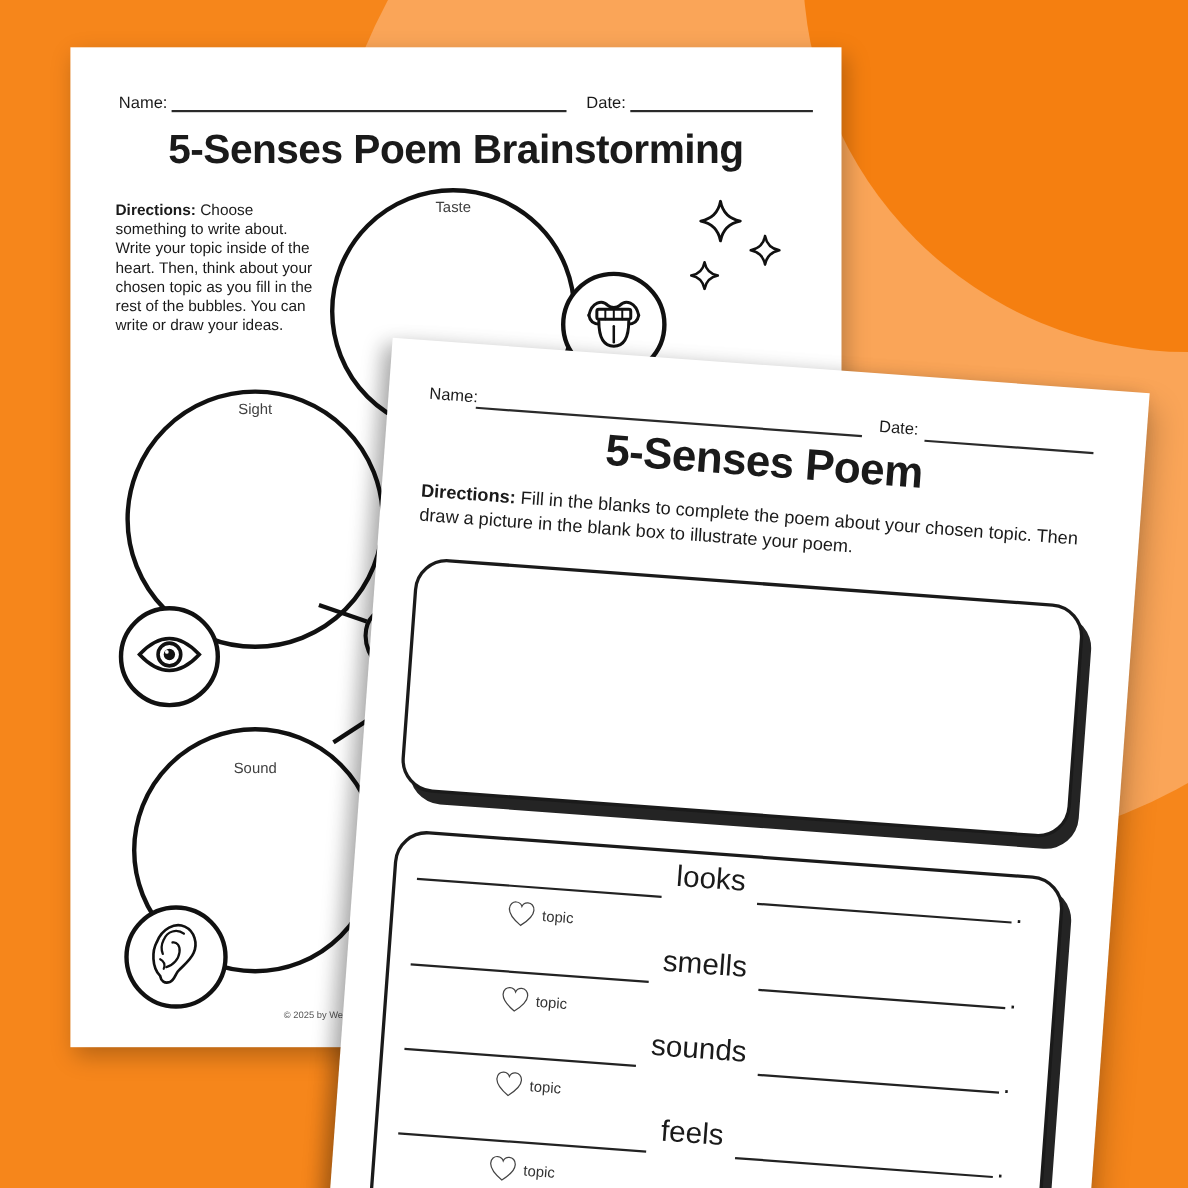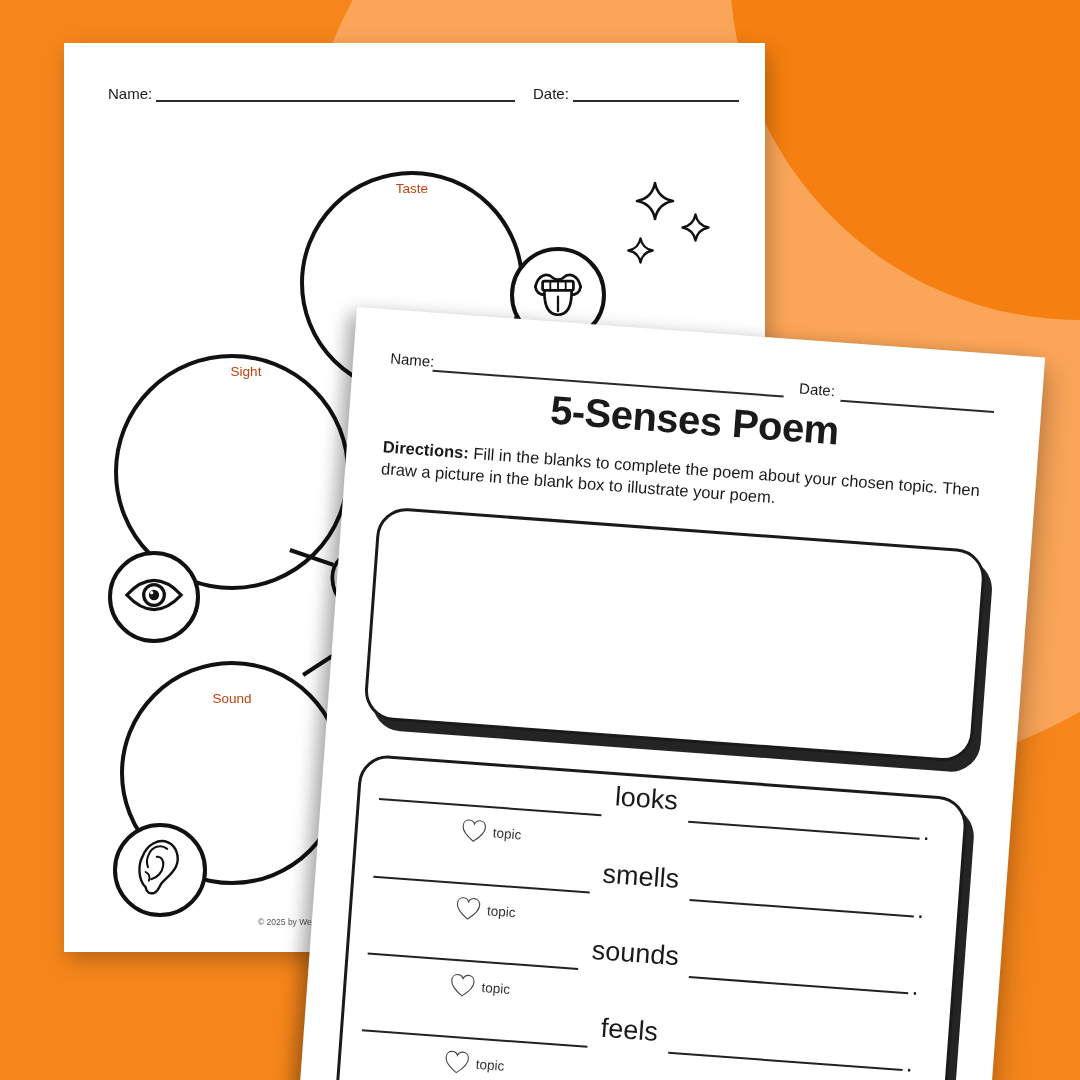--- a/index.html
+++ b/index.html
@@ -33,21 +33,21 @@
   .page-back .w-title{top:72px;font-size:37px;}
   .page-front .w-title{top:66px;font-size:40px;}
 
   .directions{position:absolute;font-size:14px;line-height:17.5px;}
   .directions b{font-weight:700;}
   .page-back .directions{left:41px;top:139px;width:186px;}
   .page-front .directions{left:36px;top:126px;width:632px;font-size:16.5px;line-height:22px;}
 
   
   .bubble{position:absolute;border:4px solid #111;border-radius:50%;background:#fff;box-sizing:border-box;}
-  .bubble-label{position:absolute;text-align:center;font-size:13.5px;color:#c2410c;}
+  .bubble-label{position:absolute;text-align:center;font-size:13.5px;color:#404040;}
   .icon-circle{position:absolute;border:4px solid #111;border-radius:50%;background:#fff;box-sizing:border-box;
                display:flex;align-items:center;justify-content:center;}
   .connector{position:absolute;height:3.5px;background:#111;transform-origin:left center;}
   .sparkle{position:absolute;}
   .copyright{position:absolute;left:194px;top:874px;font-size:8.5px;color:#555;white-space:nowrap;}
 
   
   .big-box{position:absolute;background:#fff;border:3.5px solid #1a1a1a;border-radius:30px;
            box-sizing:border-box;box-shadow:8px 10px 0 #242424;}
   .draw-box{left:36px;top:197px;width:610px;height:213px;}
@@ -69,21 +69,25 @@
 <div class="bg-shape bg-light"></div>
 <div class="bg-shape bg-dark"></div>
 
 <div class="page page-back">
 
   <span class="hdr-label" style="left:44px;top:42px;">Name:</span>
   <div class="hdr-line" style="left:92px;top:57px;width:359px;"></div>
   <span class="hdr-label" style="left:469px;top:42px;">Date:</span>
   <div class="hdr-line" style="left:509px;top:57px;width:166px;"></div>
 
-
+  <div class="w-title">5-Senses Poem Brainstorming</div>
+
+  <div class="directions">
+    <b>Directions:</b><span> Choose something to write about. Write your topic inside of the heart. Then, think about your chosen topic as you fill in the rest of the bubbles. You can write or draw your ideas.</span>
+  </div>
 
   <div class="bubble" style="left:236px;top:128px;width:224px;height:224px;"></div>
   <div class="bubble-label" style="left:236px;top:138px;width:224px;">Taste</div>
   <div class="icon-circle" style="left:446px;top:204px;width:96px;height:96px;">
     <span>
       <svg width="58" height="58" viewBox="0 0 64 64" fill="none" stroke="#111" stroke-width="3" stroke-linecap="round">
         <path d="M7 25 C10 12 20 9 26 15 C29 18 35 18 38 15 C44 9 54 12 57 25" fill="#fff"></path>
         <path d="M7 25 C8 31 12 34 18 34"></path>
         <path d="M57 25 C56 31 52 34 46 34"></path>
         <rect x="15" y="19" width="34" height="10" rx="2" fill="#fff"></rect>
@@ -104,21 +108,21 @@
       <path d="M20 2 C22 12.5 27.5 18 38 20 C27.5 22 22 27.5 20 38 C18 27.5 12.5 22 2 20 C12.5 18 18 12.5 20 2 Z"></path>
     </svg>
   </span>
   <span class="sparkle" style="left:563px;top:194px;">
     <svg width="27" height="27" viewBox="0 0 40 40" fill="#fff" stroke="#111" stroke-width="3.4" stroke-linejoin="round">
       <path d="M20 2 C22 12.5 27.5 18 38 20 C27.5 22 22 27.5 20 38 C18 27.5 12.5 22 2 20 C12.5 18 18 12.5 20 2 Z"></path>
     </svg>
   </span>
 
   <div class="bubble" style="left:50px;top:311px;width:236px;height:236px;"></div>
-  <div class="bubble-label" style="left:64px;top:321px;width:236px;">Sight</div>
+  <div class="bubble-label" style="left:50px;top:321px;width:236px;">Sight</div>
   <div class="icon-circle" style="left:44px;top:508px;width:92px;height:92px;">
     <span>
       <svg width="60" height="40" viewBox="0 0 64 42" fill="none" stroke="#111" stroke-width="3.5">
         <path d="M3 21 Q32 -10 61 21 Q32 52 3 21 Z" fill="#fff"></path>
         <circle cx="32" cy="21" r="11" fill="#fff"></circle>
         <circle cx="32" cy="21" r="5.5" fill="#111" stroke="none"></circle>
         <circle cx="29.5" cy="18.5" r="1.8" fill="#fff" stroke="none"></circle>
       </svg>
     </span>
   </div>

